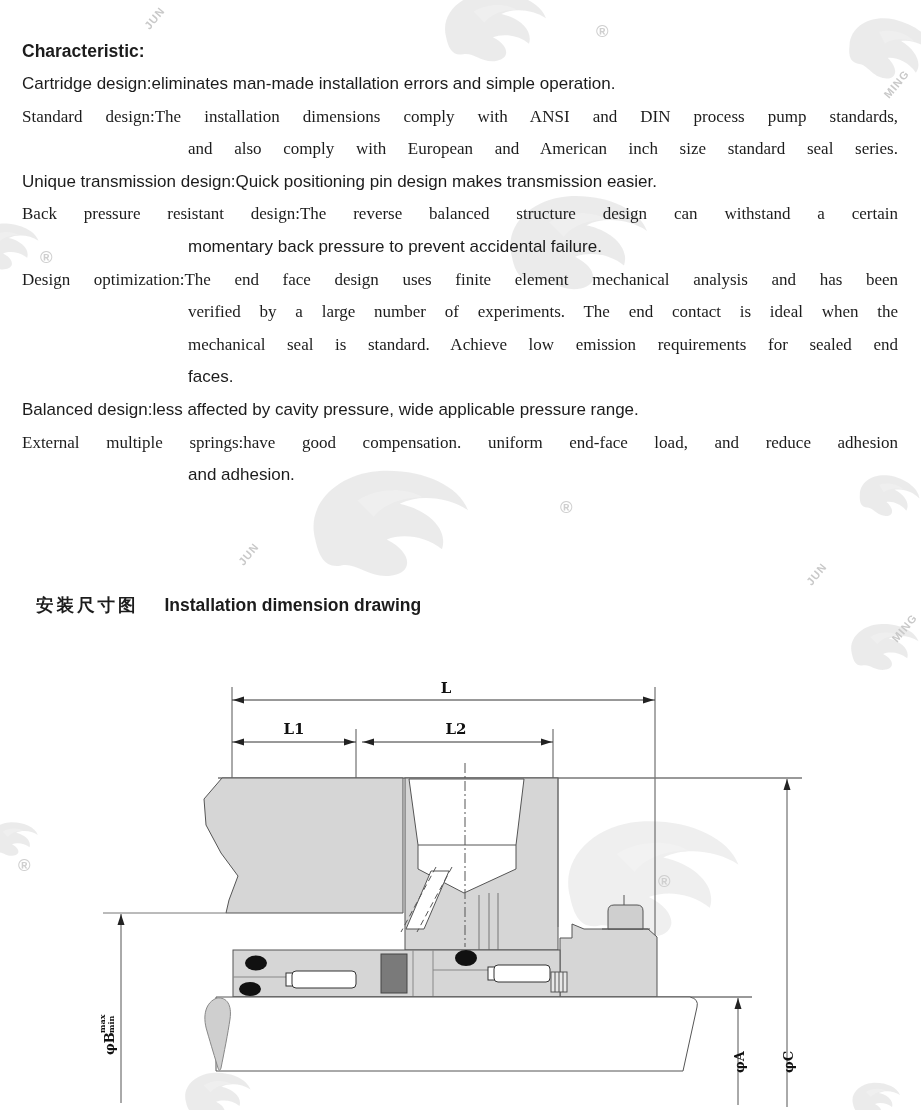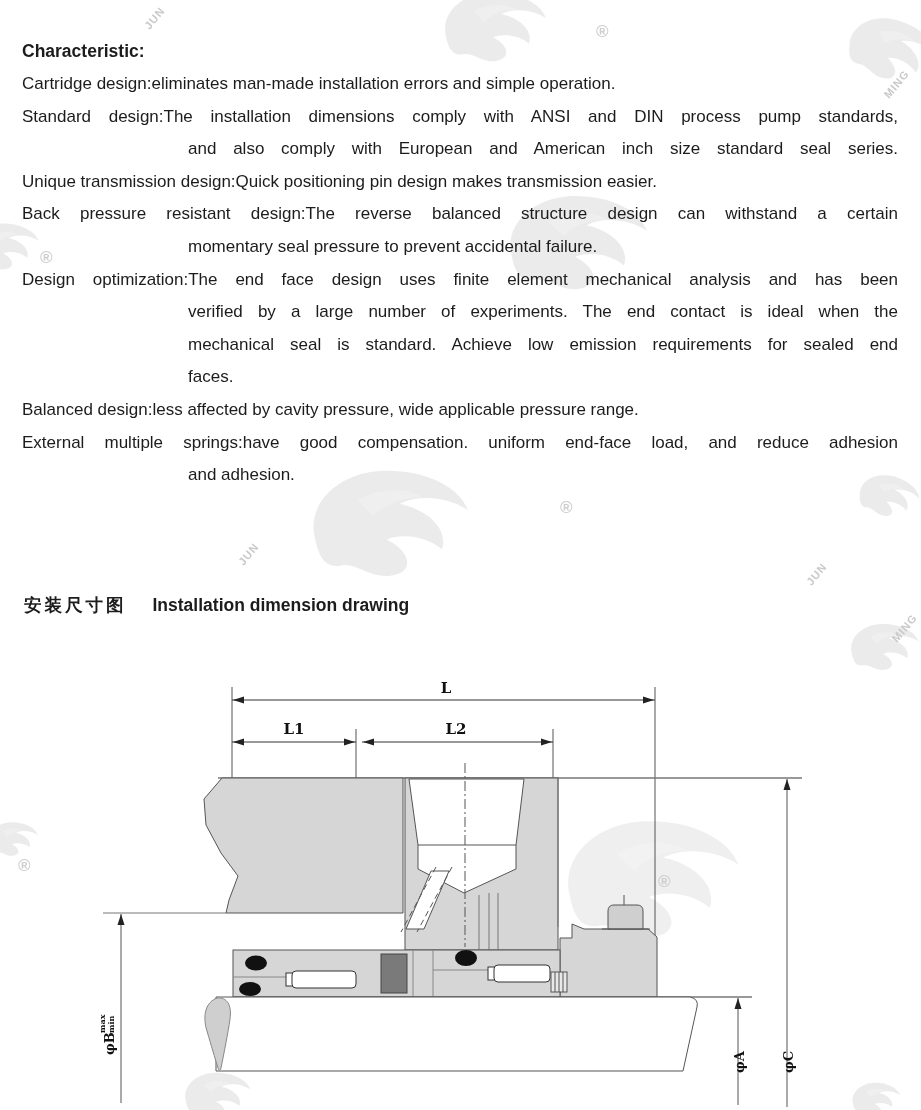--- a/index.html
+++ b/index.html
@@ -12,25 +12,25 @@
   .wm svg { display:block; width:100%; height:100%; }
   .wmtext {
     position:absolute; pointer-events:none; color:#c9c9c9; font-weight:bold;
     font-size:11px; letter-spacing:1px; transform:rotate(-50deg);
   }
   .wmreg { position:absolute; pointer-events:none; color:#cfcfcf; font-size:17px; font-weight:bold; }
   
   .textblock { position:absolute; top:11px; left:22px; width:876px; z-index:2; }
   .doc-heading { font-weight:bold; font-size:17.5px; line-height:33px;margin-top:24px; }
   .line { font-size:17px; line-height:32.6px; white-space:nowrap; }
-  .line.just { white-space:normal; text-align:justify; text-align-last:justify; }
+  .line.just { white-space:normal; text-align:justify; text-align-last:justify;font-family:Liberation Serif, serif; }
   .line.ind  { margin-left:166px; }
   
   .section-heading { position:absolute; top:593px; left:24px; z-index:2; font-weight:bold; font-size:17.5px; }
-  .section-zh { letter-spacing:3px; }
+  .section-zh { letter-spacing:3px;margin-left:12px; }
   .section-en { margin-left:26px;margin-top:8px; }
   
   .drawing { position:absolute; top:655px; left:0; width:921px; height:455px; z-index:1; }
   .drawing text { font-family:"DejaVu Serif", serif; fill:#111; }
   .dimlabel { font-size:15px; font-weight:bold; }
   .philabel { font-size:13px; font-weight:bold; }
   .phismall { font-size:8px;  font-weight:bold; }
 </style>
 </head>
 <body>
@@ -117,21 +117,21 @@
   <span class="wmreg" style="left:18px;top:856px;">®</span>
 
   <div class="textblock">
     <div class="doc-heading">Characteristic:</div>
     <div>
         <div class="line">Cartridge design:eliminates man-made installation errors and simple operation.</div>
         <div class="line just">Standard design:The installation dimensions comply with ANSI and DIN process pump standards,</div>
         <div class="line ind just">and also comply with European and American inch size standard seal series.</div>
         <div class="line">Unique transmission design:Quick positioning pin design makes transmission easier.</div>
         <div class="line just">Back pressure resistant design:The reverse balanced structure design can withstand a certain</div>
-        <div class="line ind">momentary seal pressure to prevent accidental failure.</div>
+        <div class="line ind">momentary back pressure to prevent accidental failure.</div>
         <div class="line just">Design optimization:The end face design uses finite element mechanical analysis and has been</div>
         <div class="line ind just">verified by a large number of experiments. The end contact is ideal when the</div>
         <div class="line ind just">mechanical seal is standard. Achieve low emission requirements for sealed end</div>
         <div class="line ind">faces.</div>
         <div class="line">Balanced design:less affected by cavity pressure, wide applicable pressure range.</div>
         <div class="line just">External multiple springs:have good compensation. uniform end-face load, and reduce adhesion</div>
         <div class="line ind">and adhesion.</div>
       </div>
   </div>
 

